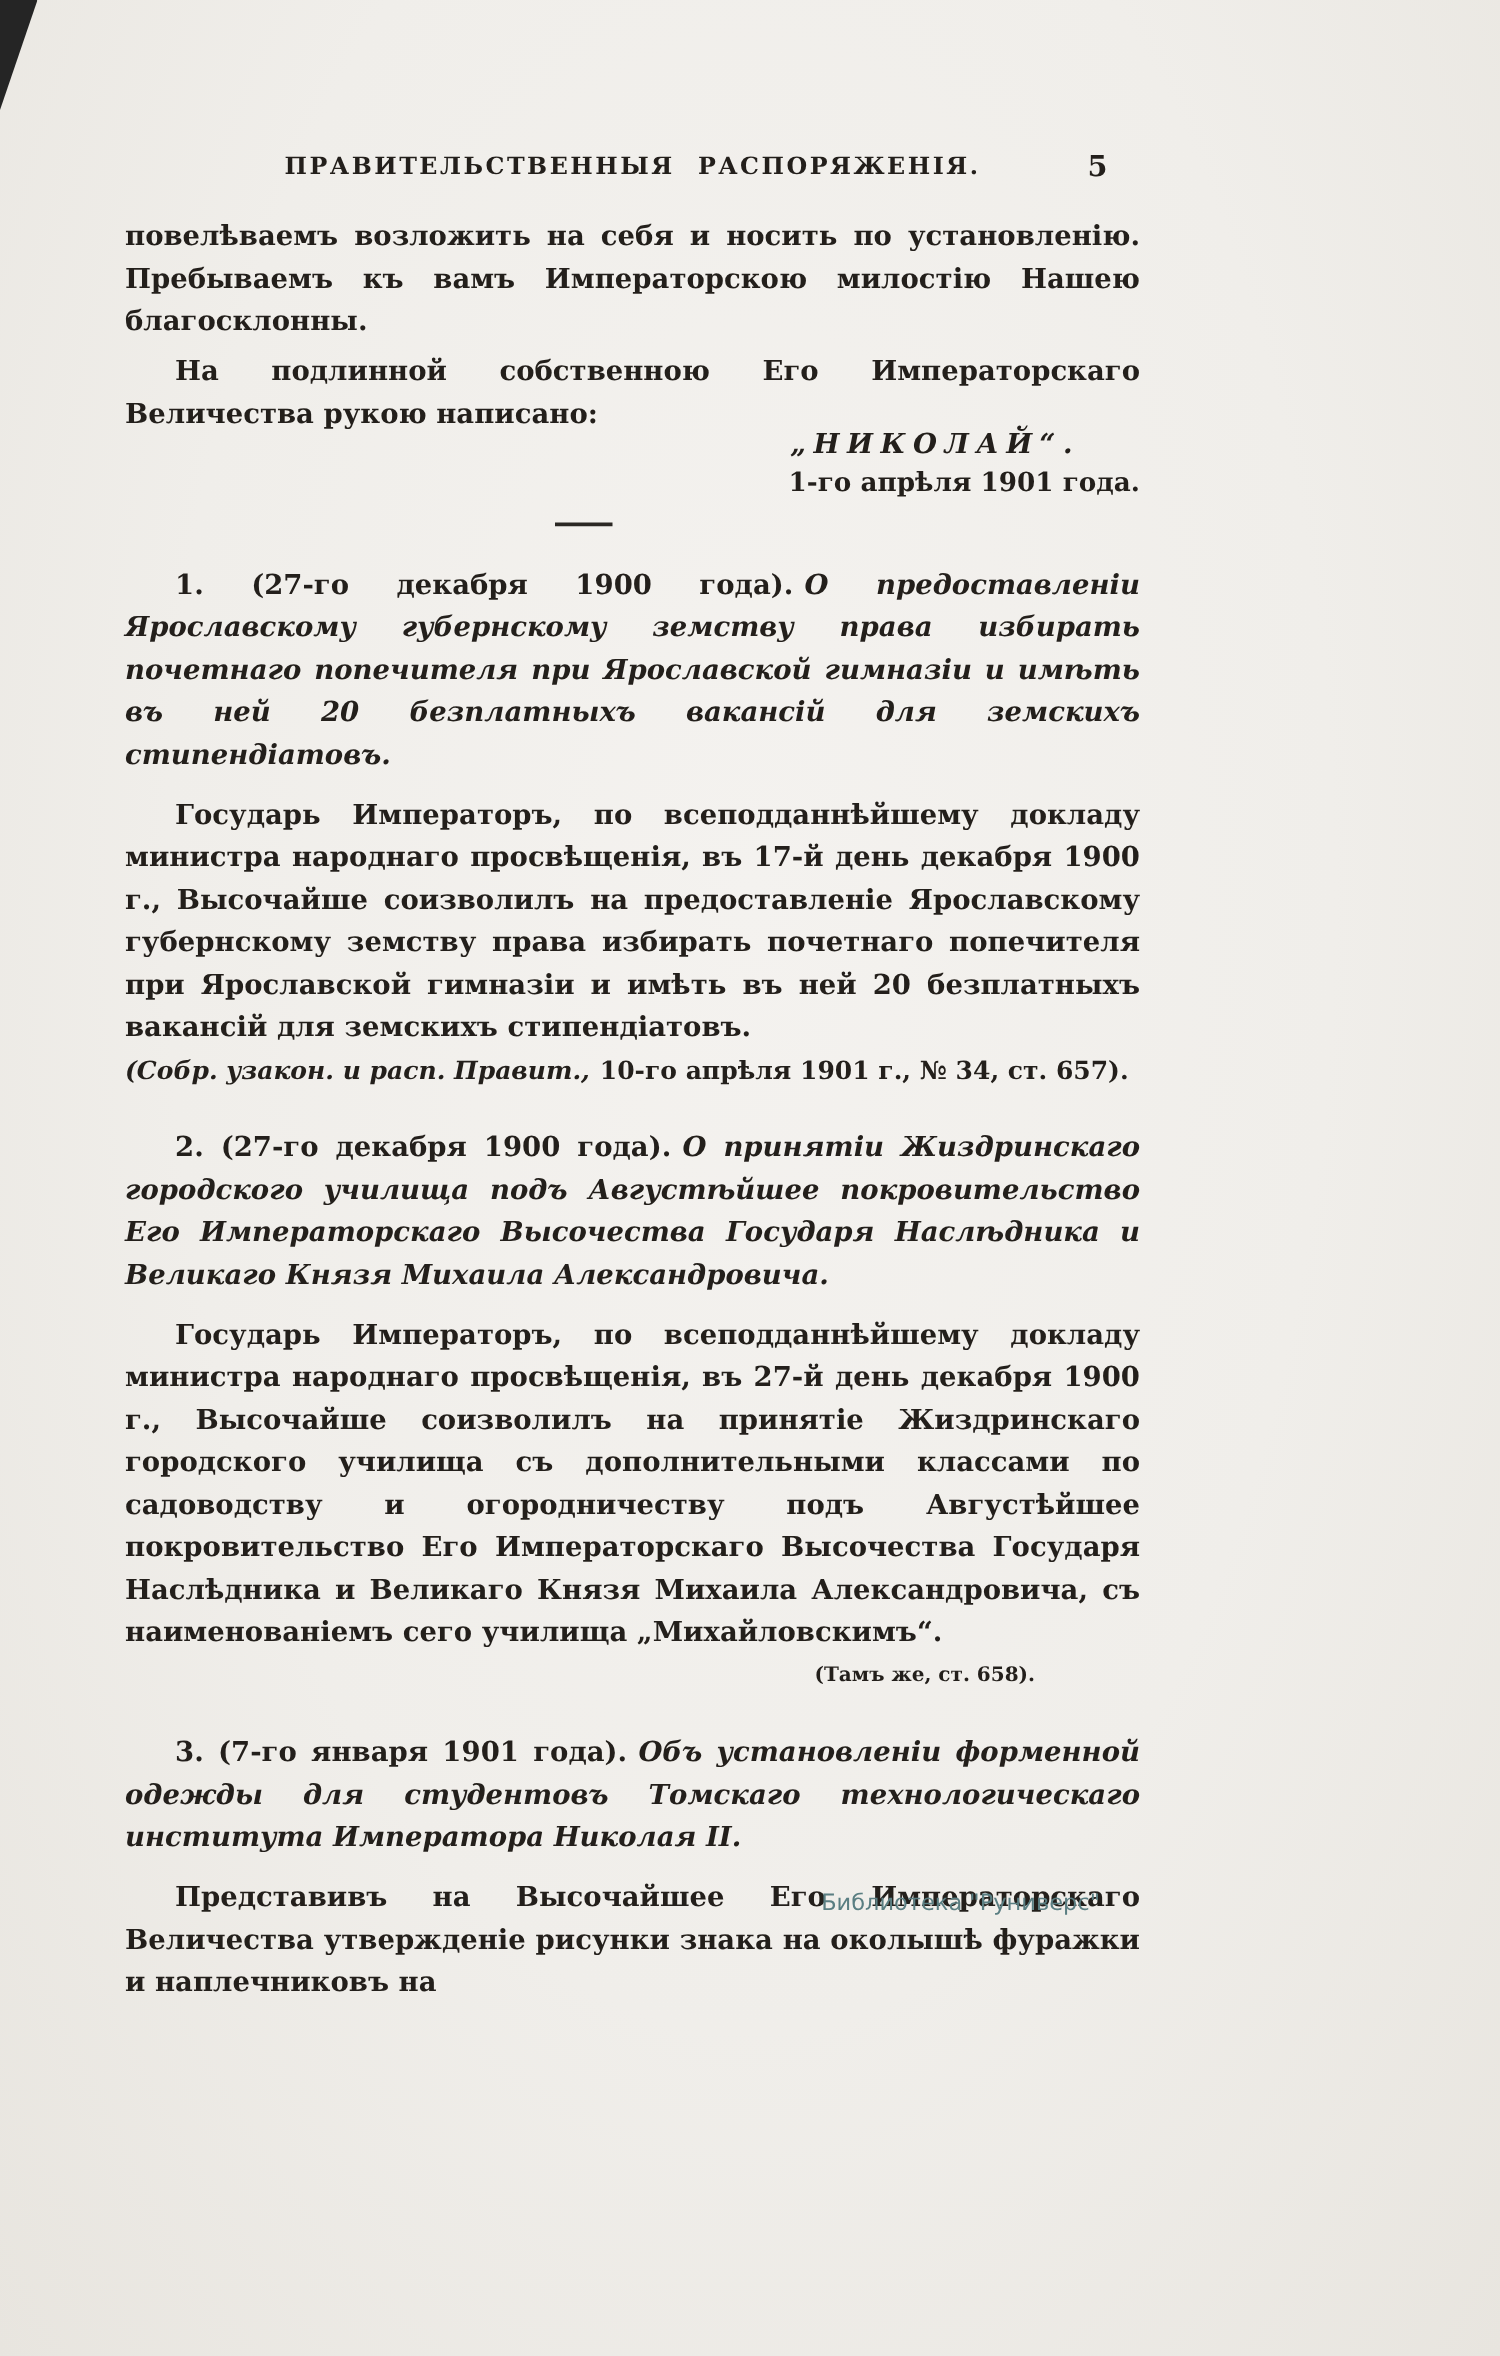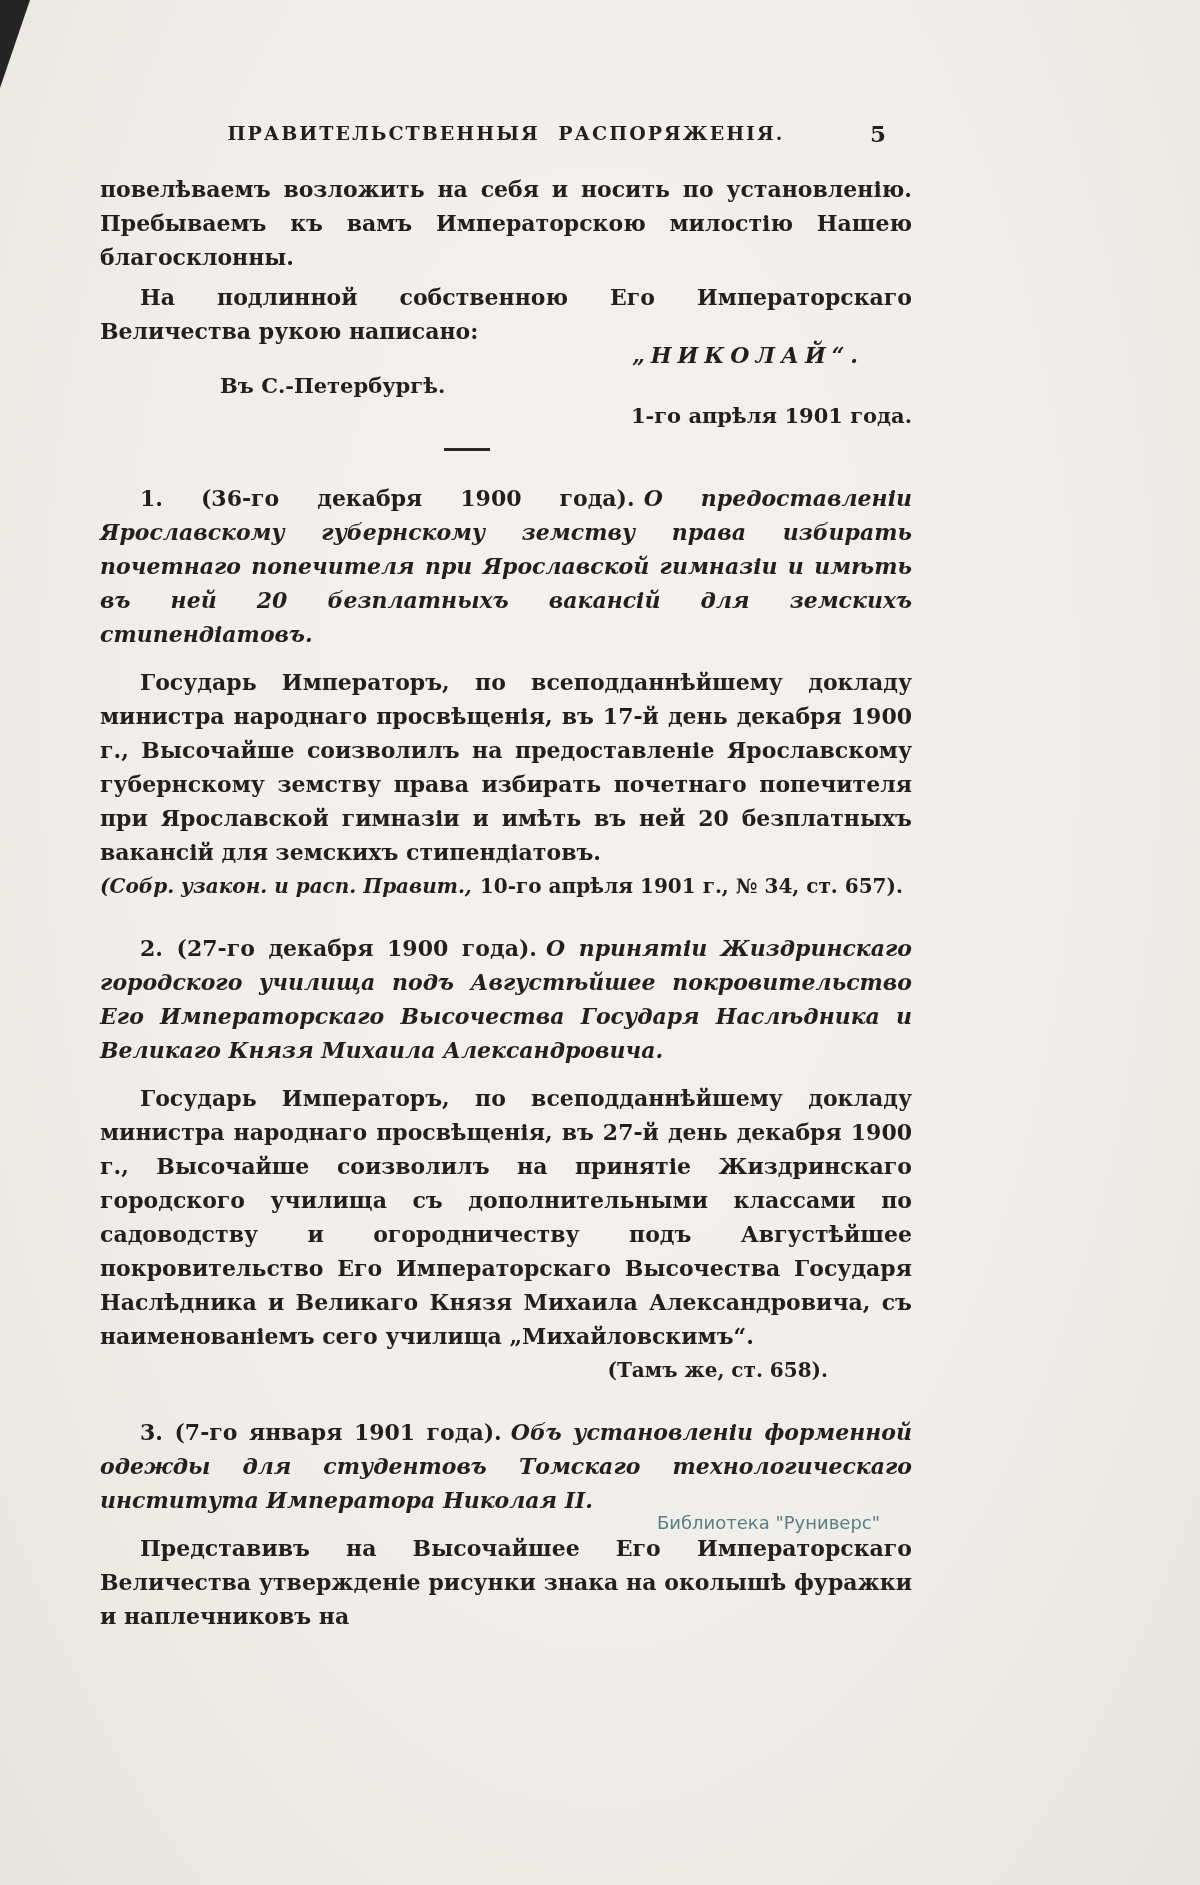--- a/index.html
+++ b/index.html
@@ -71,21 +71,21 @@
   .item-heading .roman{margin-right:9px;font-style:normal;}
   .decree-body{margin-top:14px;}
   .source{
     margin:0;margin-top:2px;
     font-size:20px;line-height:30px;font-weight:700;
     text-align:justify;
   }
   .source .ital{font-style:italic;margin-right:8px;}
   .source-right{
     margin:2px 84px 0 0;
-    font-size:20px;line-height:30px;font-weight:700;
+    font-size:16px;line-height:30px;font-weight:700;
     text-align:right;
   }
   .watermark{
     position:absolute;top:1512px;right:320px;
     font-family:"DejaVu Sans", sans-serif;
     font-size:18px;font-weight:400;
     color:#5a7e82;
   }
 </style>
 </head>
@@ -101,28 +101,27 @@
       <span>ПРАВИТЕЛЬСТВЕННЫЯ РАСПОРЯЖЕНІЯ.</span>
       <span class="rh-page">5</span>
     </div>
 
     <p class="body-par">повелѣваемъ возложить на себя и носить по установленію. Пребываемъ къ вамъ Императорскою милостію Нашею благосклонны.</p>
 
     <p class="body-par tight indent">На подлинной собственною Его Императорскаго Величества рукою написано:</p>
 
     <p class="signature">„НИКОЛАЙ“.</p>
 
-    <p class="place">Въ С.-Петербургѣ.</p>
     <p class="date">1-го апрѣля 1901 года.</p>
 
     <div class="divider"></div>
 
 
     <p class="item-heading">
-      <span class="roman">1. (36-го декабря 1900 года).</span><span class="ital">О предоставленіи Ярославскому губернскому земству права избирать почетнаго попечителя при Ярославской гимназіи и имѣть въ ней 20 безплатныхъ вакансій для земскихъ стипендіатовъ.</span>
+      <span class="roman">1. (27-го декабря 1900 года).</span><span class="ital">О предоставленіи Ярославскому губернскому земству права избирать почетнаго попечителя при Ярославской гимназіи и имѣть въ ней 20 безплатныхъ вакансій для земскихъ стипендіатовъ.</span>
     </p>
     <p class="body-par decree-body indent">Государь Императоръ, по всеподданнѣйшему докладу министра народнаго просвѣщенія, въ 17-й день декабря 1900 г., Высочайше соизволилъ на предоставленіе Ярославскому губернскому земству права избирать почетнаго попечителя при Ярославской гимназіи и имѣть въ ней 20 безплатныхъ вакансій для земскихъ стипендіатовъ.</p>
     <p class="source">
       <span class="ital">(Собр. узакон. и расп. Правит.,</span><span>10-го апрѣля 1901 г., № 34, ст. 657).</span>
     </p>
 
     <p class="item-heading">
       <span class="roman">2. (27-го декабря 1900 года).</span><span class="ital">О принятіи Жиздринскаго городского училища подъ Августѣйшее покровительство Его Императорскаго Высочества Государя Наслѣдника и Великаго Князя Михаила Александровича.</span>
     </p>
     <p class="body-par decree-body indent">Государь Императоръ, по всеподданнѣйшему докладу министра народнаго просвѣщенія, въ 27-й день декабря 1900 г., Высочайше соизволилъ на принятіе Жиздринскаго городского училища съ дополнительными классами по садоводству и огородничеству подъ Августѣйшее покровительство Его Императорскаго Высочества Государя Наслѣдника и Великаго Князя Михаила Александровича, съ наименованіемъ сего училища „Михайловскимъ“.</p>

